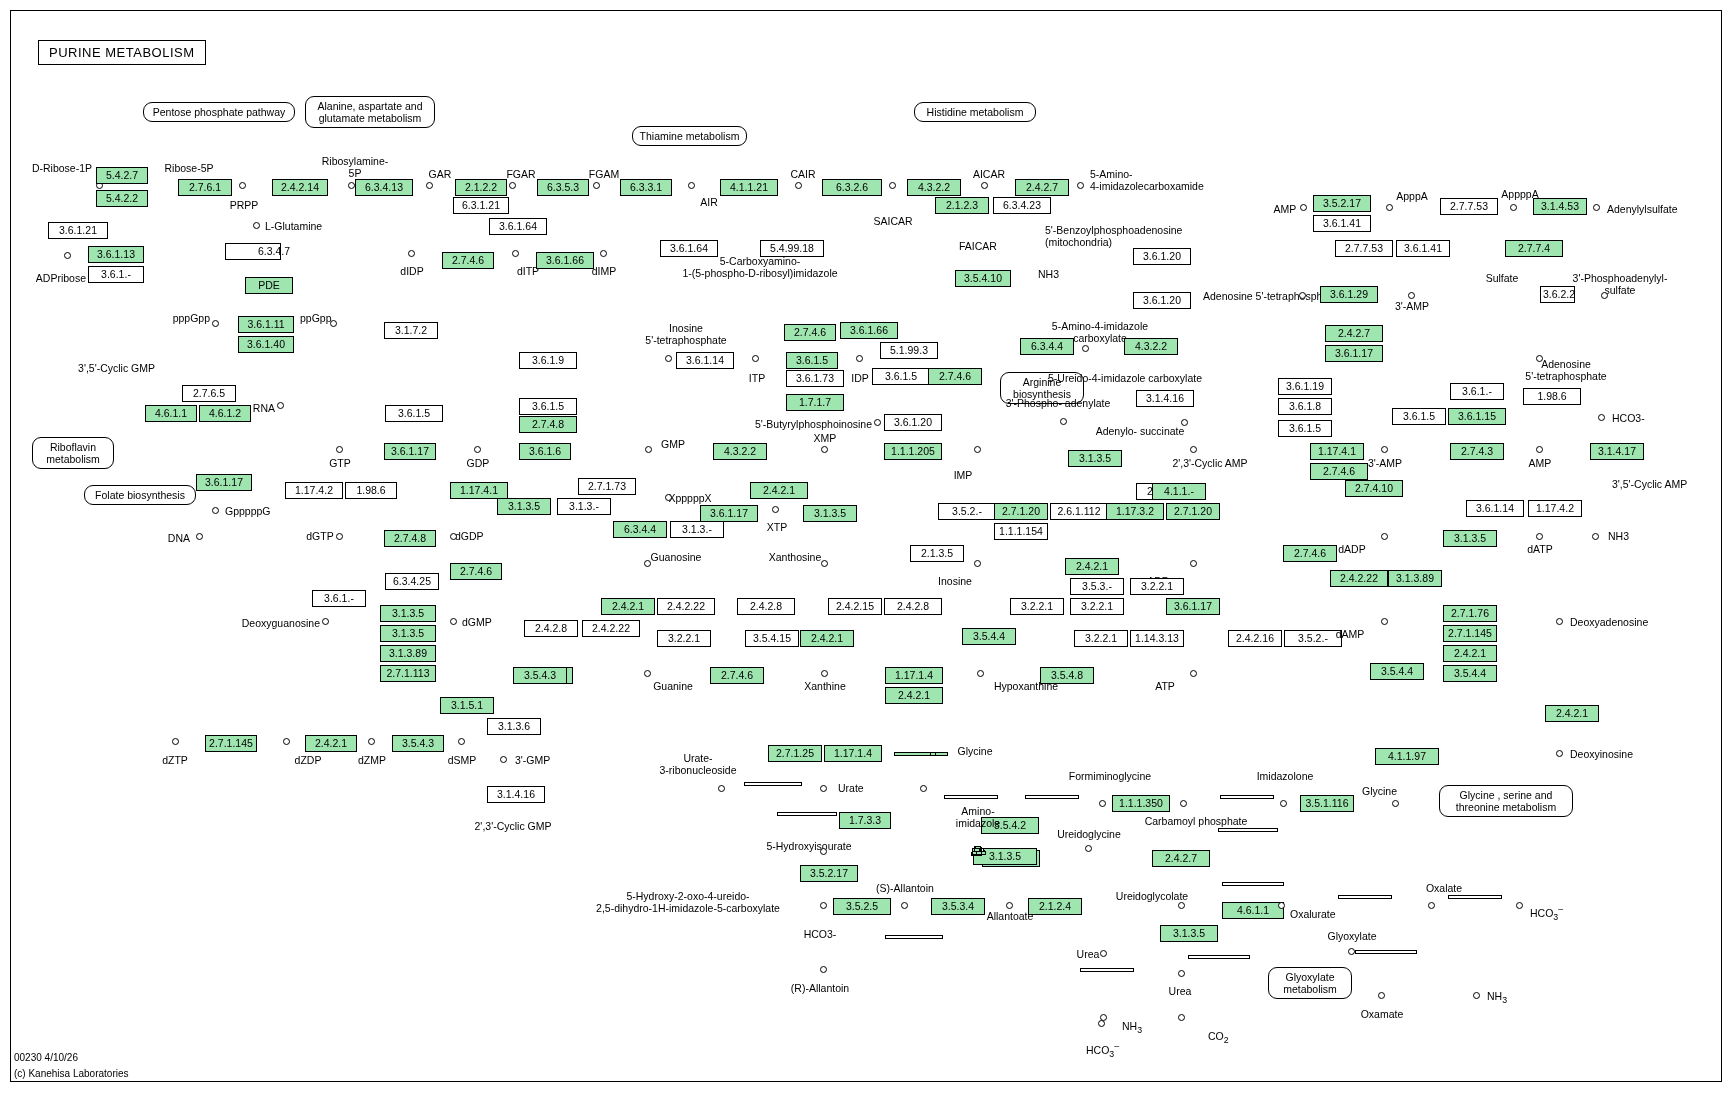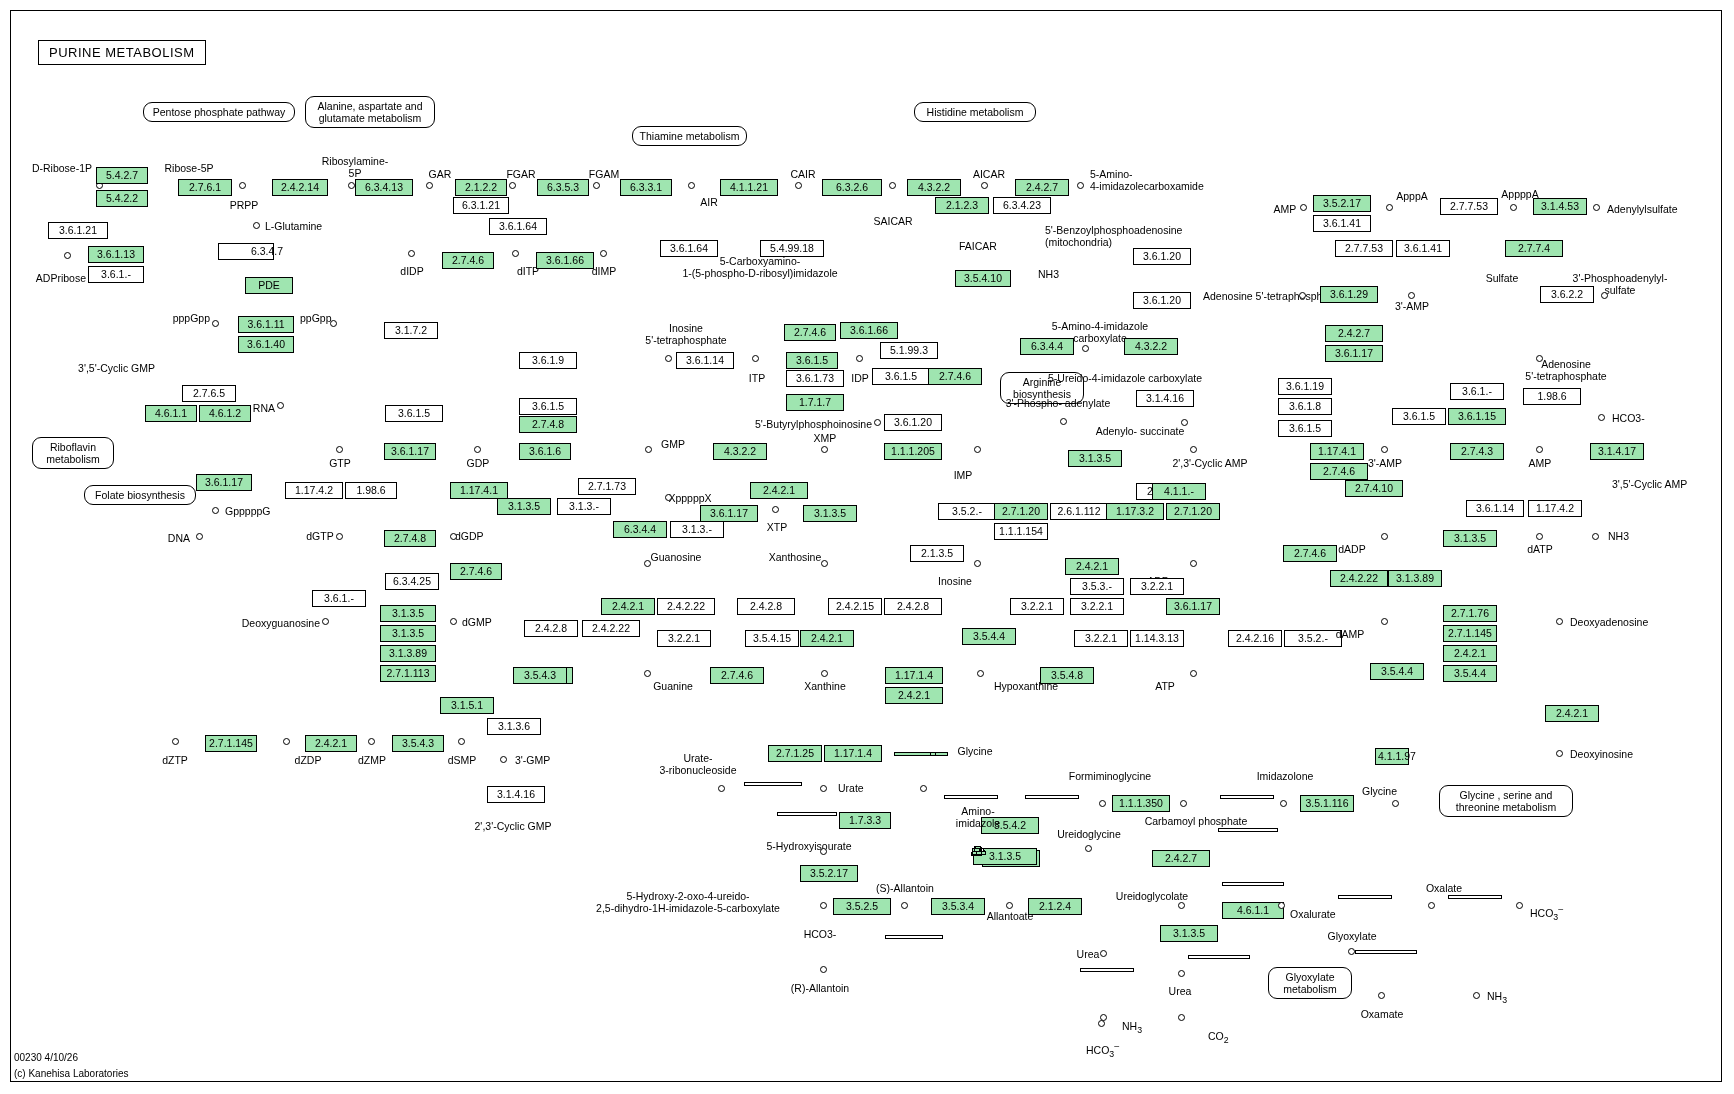--- a/index.html
+++ b/index.html
@@ -49,21 +49,21 @@
   <div class="ec" style="left:88px;top:246px;width:56px;">3.6.1.13</div>
   <div class="ecw" style="left:88px;top:266px;width:56px;">3.6.1.-</div>
   <div class="lbl r" style="left:86px;top:272px;">ADPribose</div>
   <div class="cpd" style="left:64px;top:252px;"></div>
 
   <div class="lbl c" style="left:189px;top:162px;">Ribose-5P</div>
   <div class="cpd" style="left:186px;top:182px;"></div>
   <div class="ec" style="left:178px;top:179px;width:54px;">2.7.6.1</div>
   <div class="lbl c" style="left:244px;top:199px;">PRPP</div>
   <div class="cpd" style="left:239px;top:182px;"></div>
-  <div class="ecw" style="left:218px;top:243px;width:56px;padding-left:32px;">6.3.4.7</div>
+  <div class="ecw" style="left:225px;top:243px;width:56px;padding-left:32px;">6.3.4.7</div>
   <div class="lbl" style="left:265px;top:220px;">L-Glutamine</div>
   <div class="cpd" style="left:253px;top:222px;"></div>
 
   <div class="ec" style="left:272px;top:179px;width:56px;">2.4.2.14</div>
   <div class="lbl c" style="left:355px;top:155px;"><span class="multi">Ribosylamine-
 5P</span></div>
   <div class="cpd" style="left:348px;top:182px;"></div>
   <div class="ec" style="left:355px;top:179px;width:58px;">6.3.4.13</div>
   <div class="lbl c" style="left:440px;top:168px;">GAR</div>
   <div class="cpd" style="left:426px;top:182px;"></div>
@@ -329,21 +329,21 @@
   <div class="cpd" style="left:1381px;top:618px;"></div>
   <div class="ec" style="left:1443px;top:605px;width:54px;">2.7.1.76</div>
   <div class="ec" style="left:1443px;top:625px;width:54px;">2.7.1.145</div>
   <div class="ec" style="left:1443px;top:645px;width:54px;">2.4.2.1</div>
   <div class="ec" style="left:1443px;top:665px;width:54px;">3.5.4.4</div>
   <div class="lbl" style="left:1570px;top:616px;">Deoxyadenosine</div>
   <div class="cpd" style="left:1556px;top:618px;"></div>
   <div class="ec" style="left:1545px;top:705px;width:54px;">2.4.2.1</div>
   <div class="lbl" style="left:1570px;top:748px;">Deoxyinosine</div>
   <div class="cpd" style="left:1556px;top:750px;"></div>
-  <div class="ec" style="left:1375px;top:748px;width:34px;">4.1.1.97</div>
+  <div class="ec" style="left:1375px;top:748px;width:64px;">4.1.1.97</div>
 
   <div class="lbl c" style="left:1285px;top:203px;">AMP</div>
   <div class="cpd" style="left:1300px;top:204px;"></div>
   <div class="ec" style="left:1313px;top:195px;width:58px;">3.5.2.17</div>
   <div class="ecw" style="left:1313px;top:215px;width:58px;">3.6.1.41</div>
   <div class="lbl c" style="left:1412px;top:190px;">ApppA</div>
   <div class="cpd" style="left:1386px;top:204px;"></div>
   <div class="ecw" style="left:1440px;top:198px;width:58px;">2.7.7.53</div>
   <div class="lbl c" style="left:1520px;top:188px;">AppppA</div>
   <div class="cpd" style="left:1510px;top:204px;"></div>
@@ -352,21 +352,21 @@
   <div class="cpd" style="left:1593px;top:204px;"></div>
   <div class="ecw" style="left:1335px;top:240px;width:58px;">2.7.7.53</div>
   <div class="ecw" style="left:1396px;top:240px;width:54px;">3.6.1.41</div>
   <div class="ec" style="left:1505px;top:240px;width:58px;">2.7.7.4</div>
   <div class="lbl c" style="left:1270px;top:290px;">Adenosine
 5'-tetraphosphate</div>
   <div class="cpd" style="left:1299px;top:292px;"></div>
   <div class="ec" style="left:1320px;top:286px;width:58px;">3.6.1.29</div>
   <div class="lbl c" style="left:1412px;top:300px;">3'-AMP</div>
   <div class="cpd" style="left:1408px;top:292px;"></div>
-  <div class="ecw" style="left:1540px;top:286px;width:54px;">3.6.2.2</div>
+  <div class="ecw" style="left:1540px;top:286px;width:35px;">3.6.2.2</div>
   <div class="lbl c" style="left:1502px;top:272px;"><span class="multi">Sulfate</span></div>
   <div class="lbl c" style="left:1620px;top:272px;"><span class="multi">3'-Phosphoadenylyl-
 sulfate</span></div>
   <div class="cpd" style="left:1601px;top:292px;"></div>
 
   <div class="lbl" style="left:1045px;top:224px;"><span class="multi">5'-Benzoylphosphoadenosine
 (mitochondria)</span></div>
   <div class="ecw" style="left:1133px;top:248px;width:58px;">3.6.1.20</div>
   <div class="lbl" style="left:1038px;top:268px;"><span class="multi">NH3</span></div>
   <div class="ecw" style="left:1133px;top:292px;width:58px;">3.6.1.20</div>

